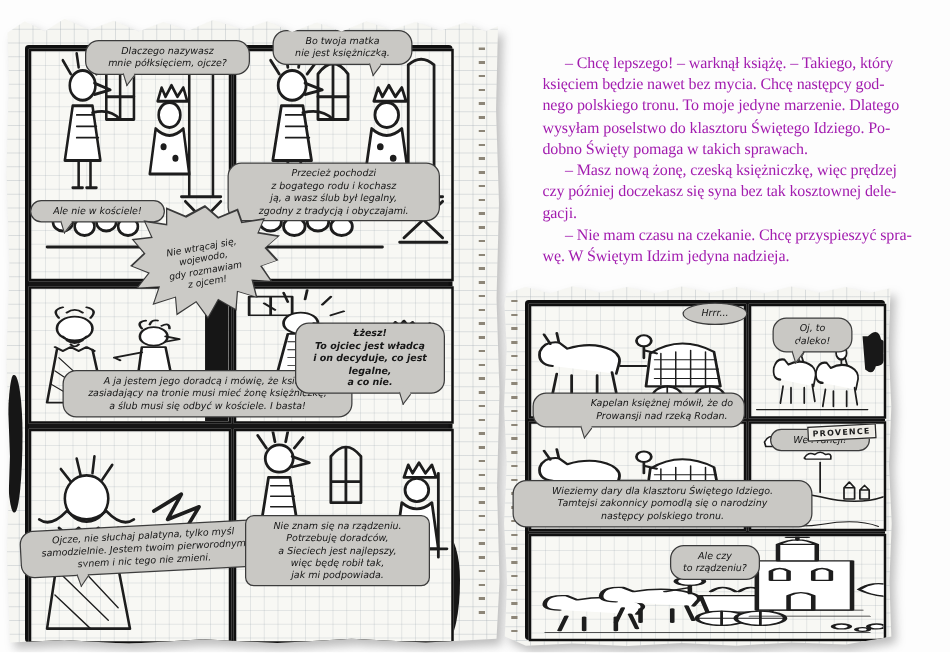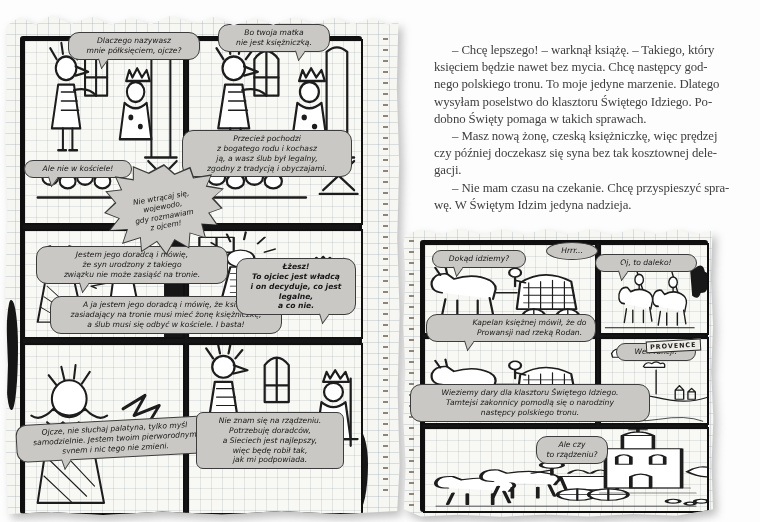--- a/index.html
+++ b/index.html
@@ -31,21 +31,21 @@
   .bubble.no-tail::after{display:none;}
   .star-outer{position:absolute;background:#3a3a3a;z-index:7;
     clip-path:polygon(50% 0,59% 10%,72% 3%,75% 14%,90% 11%,86% 23%,100% 26%,91% 36%,99% 47%,88% 52%,95% 65%,82% 64%,85% 79%,72% 74%,71% 90%,59% 81%,52% 97%,44% 83%,31% 94%,30% 79%,15% 85%,19% 70%,4% 71%,12% 58%,0 52%,9% 41%,1% 29%,14% 27%,9% 13%,24% 16%,24% 2%,37% 9%);}
   .star-inner{position:absolute;inset:2px;background:#cbcac6;display:flex;align-items:center;justify-content:center;
     clip-path:polygon(50% 0,59% 10%,72% 3%,75% 14%,90% 11%,86% 23%,100% 26%,91% 36%,99% 47%,88% 52%,95% 65%,82% 64%,85% 79%,72% 74%,71% 90%,59% 81%,52% 97%,44% 83%,31% 94%,30% 79%,15% 85%,19% 70%,4% 71%,12% 58%,0 52%,9% 41%,1% 29%,14% 27%,9% 13%,24% 16%,24% 2%,37% 9%);}
   .star-inner span{display:block;transform:rotate(-10deg);font:italic 7.4px/1.25 "DejaVu Sans",sans-serif;
     color:#161616;text-align:center;white-space:pre-line;}
   .sign{position:absolute;background:#eceae4;border:1.6px solid #2a2a2a;color:#1c1c1c;
     font:bold 6.4px/1 "DejaVu Sans",sans-serif;letter-spacing:1px;padding:2px 3px;
     transform:rotate(-3deg);z-index:6;box-shadow:0 0 0 1px #f4f3ee inset;}
-  .prose{position:absolute;left:434px;top:42px;width:326px;color:#404040;
+  .prose{position:absolute;left:434px;top:42px;width:326px;color:#a21caf;
     font:12.8px/17.2px "Liberation Serif",serif;letter-spacing:-0.1px;}
   .prose p{margin:0;text-indent:18px;white-space:pre;}
 </style>
 </head>
 <body>
 
 <svg width="0" height="0" style="position:absolute" aria-hidden="true">
   <defs>
     <g id="s-throne" fill="none" stroke="#1d1d1d" stroke-width="1.3" stroke-linecap="round" stroke-linejoin="round">
       <path d="M38,10 q7,-9 14,0 v20 h-14 z"></path>
@@ -240,23 +240,20 @@
 zgodny z tradycją i obyczajami.</div>
       <div class="bubble" style="left:20px;top:148px;width:108px;">Ale nie w kościele!</div>
       <div class="star-outer" style="left:100px;top:152px;width:120px;height:94px;">
         <div class="star-inner">
             <span>Nie wtrącaj się,
 wojewodo,
 gdy rozmawiam
 z ojcem!</span>
           </div>
       </div>
-      <div class="bubble" style="left:32px;top:234px;width:192px;">Jestem jego doradcą i mówię,
-że syn urodzony z takiego
-związku nie może zasiąść na tronie.</div>
       <div class="bubble no-tail" style="left:6px;top:284px;width:232px;margin-left:40px;">A ja jestem jego doradcą i mówię, że książę
 zasiadający na tronie musi mieć żonę księżniczkę,
 a ślub musi się odbyć w kościele. I basta!</div>
       <div class="bubble tail-r" style="left:232px;top:246px;width:120px;font-weight:bold;">Łżesz!
 To ojciec jest władcą
 i on decyduje, co jest legalne,
 a co nie.</div>
       <div class="bubble" style="left:12px;top:408px;width:198px;transform:rotate(-3deg);">Ojcze, nie słuchaj palatyna, tylko myśl
 samodzielnie. Jestem twoim pierworodnym
 synem i nic tego nie zmieni.</div>
@@ -307,23 +304,22 @@
               <use href="#s-landscape"></use>
             </svg>
         </div>
         <div class="panel" style="left:0;top:184px;width:282px;height:82px;">
           <svg class="art" viewBox="0 0 100 100" preserveAspectRatio="none">
               <use href="#s-caravan"></use>
             </svg>
         </div>
       </div>
 
-      <div class="bubble" style="left:30px;top:24px;width:94px;">Dokąd idziemy?</div>
       <div class="bubble no-tail" style="left:144px;top:16px;width:52px;border-radius:50%;">Hrrr...</div>
-      <div class="bubble" style="left:193px;top:28px;width:102px;">Oj, to daleko!</div>
+      <div class="bubble" style="left:216px;top:28px;width:64px;">Oj, to daleko!</div>
       <div class="bubble" style="left:24px;top:88px;width:170px;padding-left:44px;">Kapelan księżnej mówił, że do
 Prowansji nad rzeką Rodan.</div>
       <div class="bubble no-tail" style="left:214px;top:92px;width:80px;margin-top:25px;">We Francji!</div>
       <div class="sign" style="left:244px;top:114px;">PROVENCE</div>
       <div class="bubble no-tail" style="left:8px;top:158px;width:240px;">Wieziemy dary dla klasztoru Świętego Idziego.
 Tamtejsi zakonnicy pomodlą się o narodziny
 następcy polskiego tronu.</div>
       <div class="bubble no-tail" style="left:134px;top:210px;width:72px;">Ale czy
 to rządzeniu?</div>
     </div>

